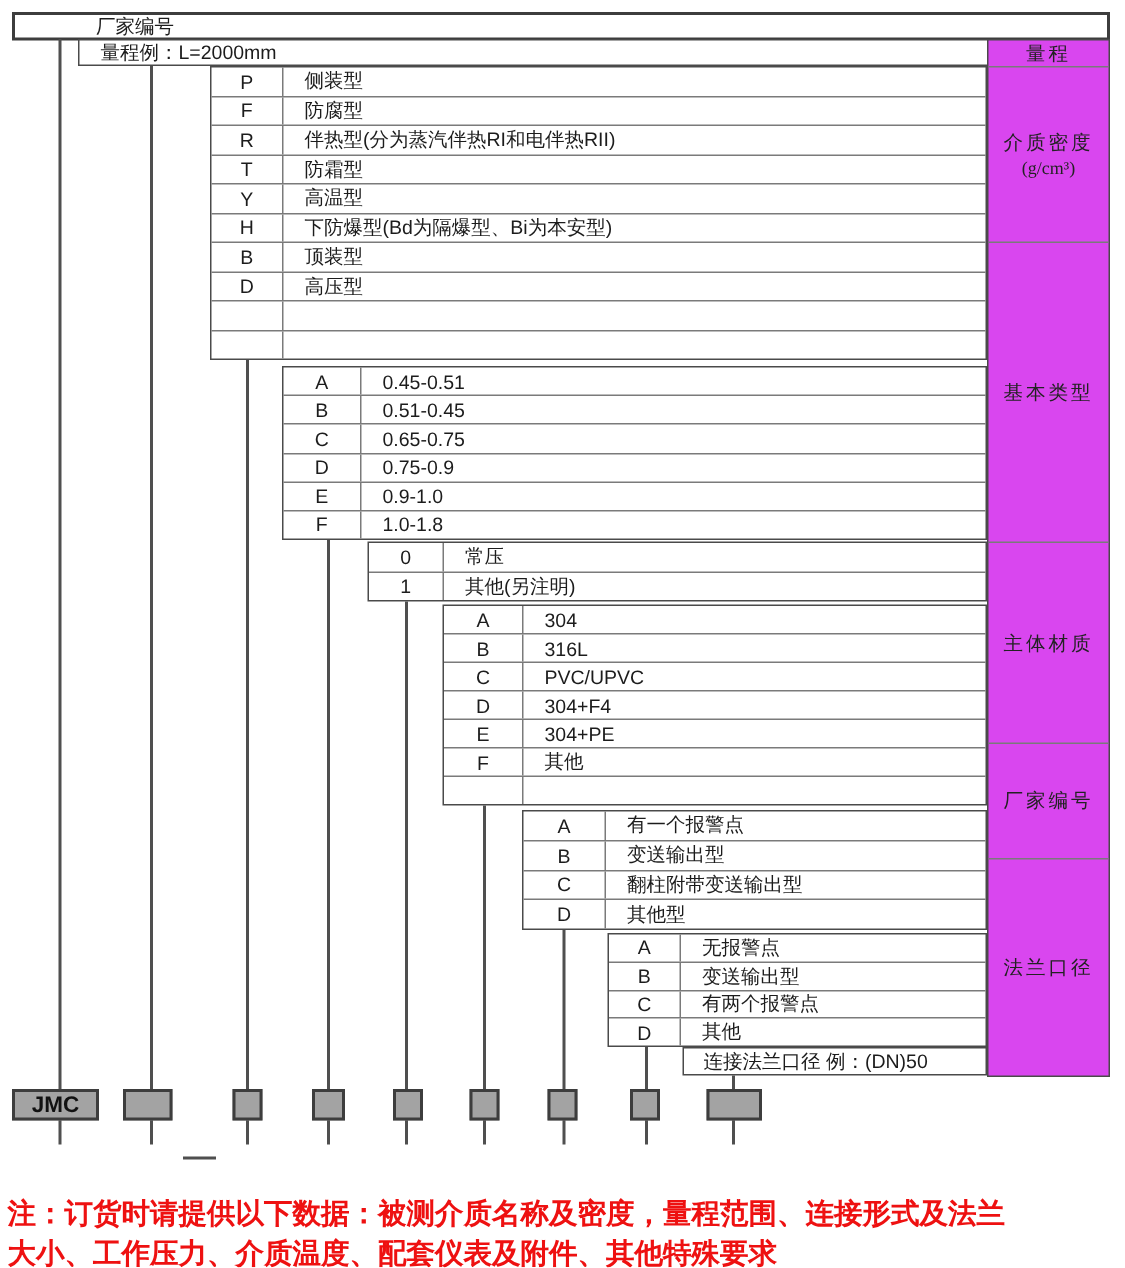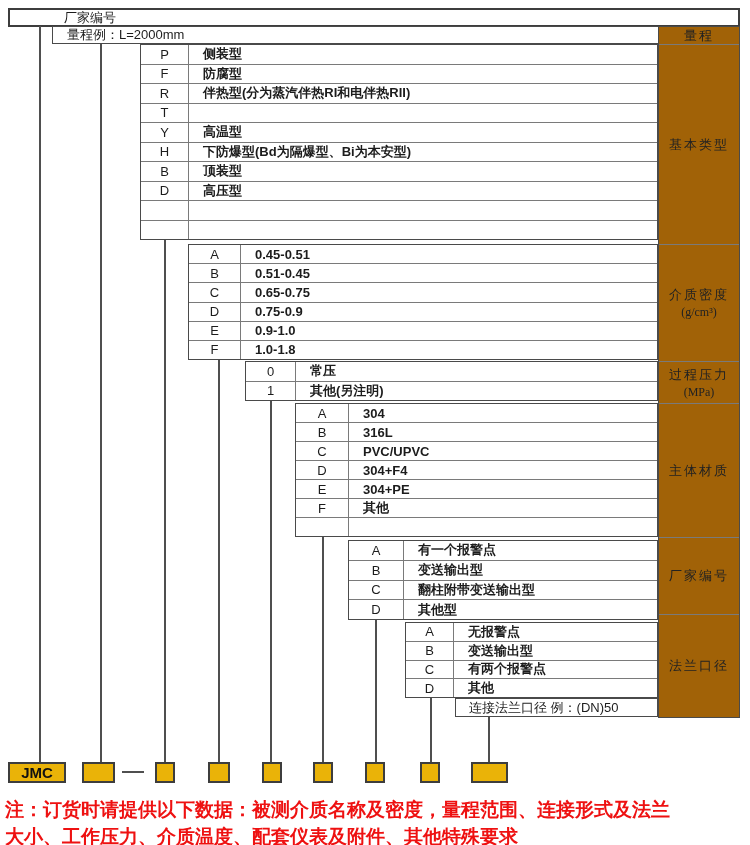--- a/index.html
+++ b/index.html
@@ -13,39 +13,39 @@
     display:flex;align-items:center;padding-left:14px;}
   .factoryBox{position:absolute;border:2px solid #3d3d3d;background:#fff;
     display:flex;align-items:center;padding-left:54px;}
   .tbl{position:absolute;border:1.5px solid #4a4a4a;background:#fff;
     display:flex;flex-direction:column;}
   .tbl .row{flex:1;display:flex;border-bottom:1px solid #7a7a7a;min-height:0;}
   .tbl .row:last-child{border-bottom:none;}
   .tbl .code{display:flex;align-items:center;justify-content:center;
     border-right:1px solid #7a7a7a;flex:0 0 auto;}
   .tbl .desc{flex:1;display:flex;align-items:center;padding-left:14px;
-    white-space:nowrap;overflow:hidden;font-weight:bold;}
+    white-space:nowrap;overflow:hidden;}
   .t-basic .code{width:48px;}
   .t-density .code{width:52px;}
   .t-pressure .code{width:50px;}
   .t-material .code{width:53px;}
   .t-display .code{width:55px;}
   .t-alarm .code{width:48px;}
   .flangeRow{position:absolute;border:1.5px solid #4a4a4a;background:#fff;
     display:flex;align-items:flex-start;padding-left:13px;white-space:nowrap;}
   .sidecol{position:absolute;left:658px;top:26px;width:82px;height:692px;
-    border:1.5px solid #4a4a4a;background:#a16207;display:flex;flex-direction:column;}
+    border:1.5px solid #4a4a4a;background:#d946ef;display:flex;flex-direction:column;}
   .sidecell{border-bottom:1px solid #7a7a7a;display:flex;flex-direction:column;
     align-items:center;justify-content:center;
     font-family:"Liberation Serif","DejaVu Serif",serif;
     color:#222;letter-spacing:2px;text-align:center;flex:0 0 auto;}
   .sidecell:last-child{border-bottom:none;flex:1;}
   .sidecell .unit{letter-spacing:0;font-size:12px;margin-top:1px;}
   .vline{position:absolute;width:2px;background:#4f4f4f;}
-  .bbox{position:absolute;top:762px;height:21px;border:2px solid #3d3d3d;background:#eab308;}
+  .bbox{position:absolute;top:726px;height:21px;border:2px solid #3d3d3d;background:#a3a3a3;}
   .prefixBox{display:flex;align-items:center;justify-content:center;
     font-weight:bold;font-size:15px;color:#111;}
   .dash{position:absolute;left:122px;top:771px;width:22px;height:2px;background:#4f4f4f;}
   .note{position:absolute;left:5px;top:796px;width:742px;color:#ee1111;
     font-weight:bold;font-size:19px;line-height:27px;white-space:nowrap;}
 </style>
 </head>
 <body>
 
 <div id="stage">
@@ -54,30 +54,26 @@
     <span>厂家编号</span>
   </div>
   <div class="rangeRow" style="left:52px;top:26px;width:672px;height:18px;">
     <span>量程例：L=2000mm</span>
   </div>
 
   <div class="sidecol">
     <div class="sidecell" style="height:18px;">
       <span>量程</span>
     </div>
-    <div class="sidecell" style="height:200px;">
-      <span>基本类型</span>
-    </div>
     <div class="sidecell" style="height:117px;">
       <span>介质密度</span>
       <span class="unit">(g/cm³)</span>
     </div>
-    <div class="sidecell" style="height:42px;">
-      <span>过程压力</span>
-      <span class="unit">(MPa)</span>
+    <div class="sidecell" style="height:200px;">
+      <span>基本类型</span>
     </div>
     <div class="sidecell" style="height:134px;">
       <span>主体材质</span>
     </div>
     <div class="sidecell" style="height:77px;">
       <span>厂家编号</span>
     </div>
     <div class="sidecell">
       <span>法兰口径</span>
     </div>
@@ -91,20 +87,21 @@
     <div class="row">
       <div class="code">F</div>
       <div class="desc">防腐型</div>
     </div>
     <div class="row">
       <div class="code">R</div>
       <div class="desc">伴热型(分为蒸汽伴热RI和电伴热RII)</div>
     </div>
     <div class="row">
       <div class="code">T</div>
+      <div class="desc">防霜型</div>
     </div>
     <div class="row">
       <div class="code">Y</div>
       <div class="desc">高温型</div>
     </div>
     <div class="row">
       <div class="code">H</div>
       <div class="desc">下防爆型(Bd为隔爆型、Bi为本安型)</div>
     </div>
     <div class="row">

